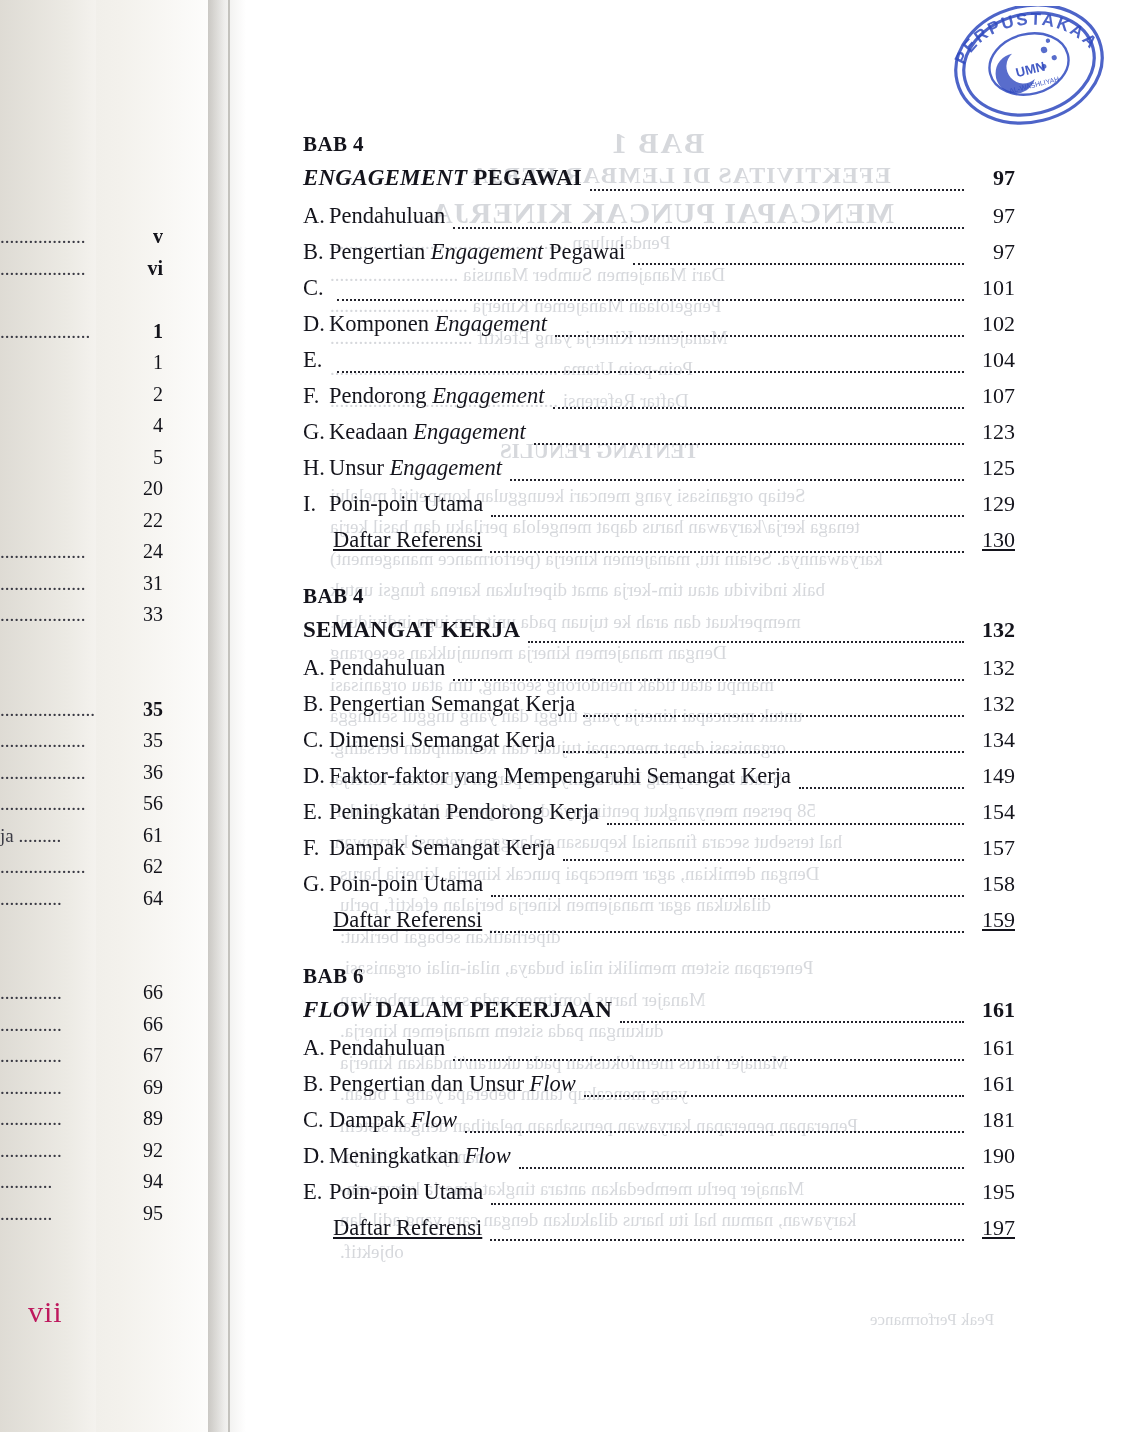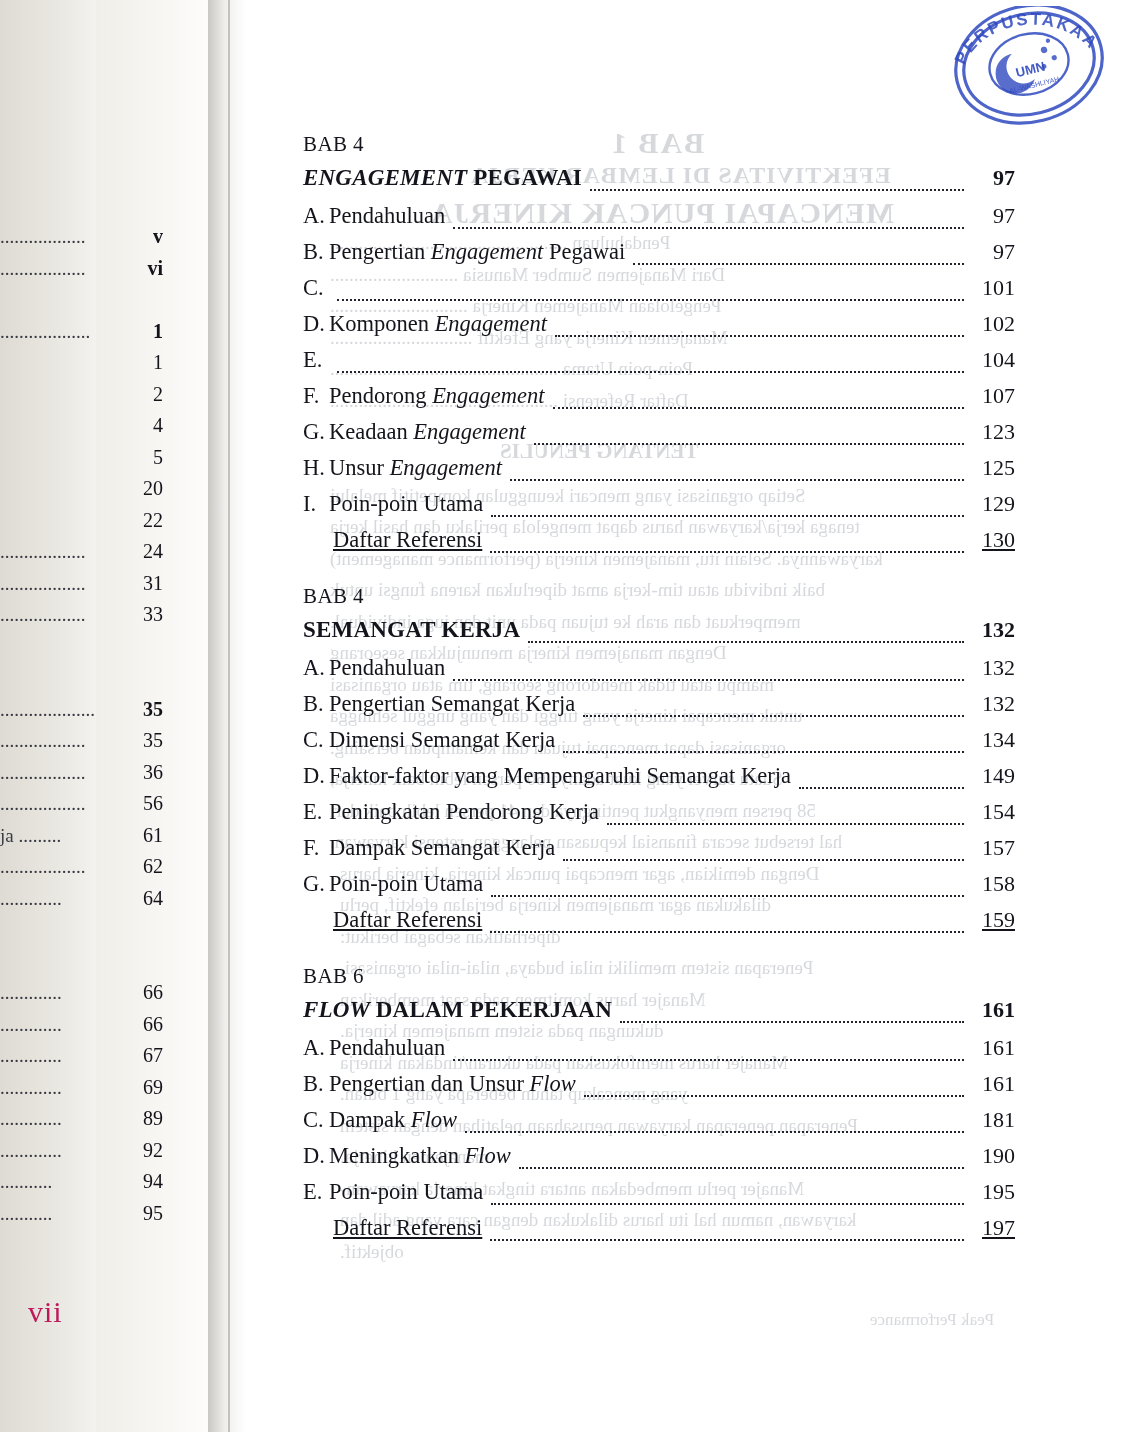--- a/index.html
+++ b/index.html
@@ -89,21 +89,21 @@
 
   
   .toc {
     position: absolute;
     left: 303px;
     top: 132px;
     width: 712px;
   }
   .chapter-label {
     font-size: 21px;
-    font-weight: normal;
+    font-weight: bold;
     letter-spacing: 0.4px;
     margin: 0 0 3px 0;
     color: #14141c;
   }
   .chapter-title-row,
   .entry {
     position: relative;
     display: flex;
     align-items: flex-end;
     font-size: 22.5px;

